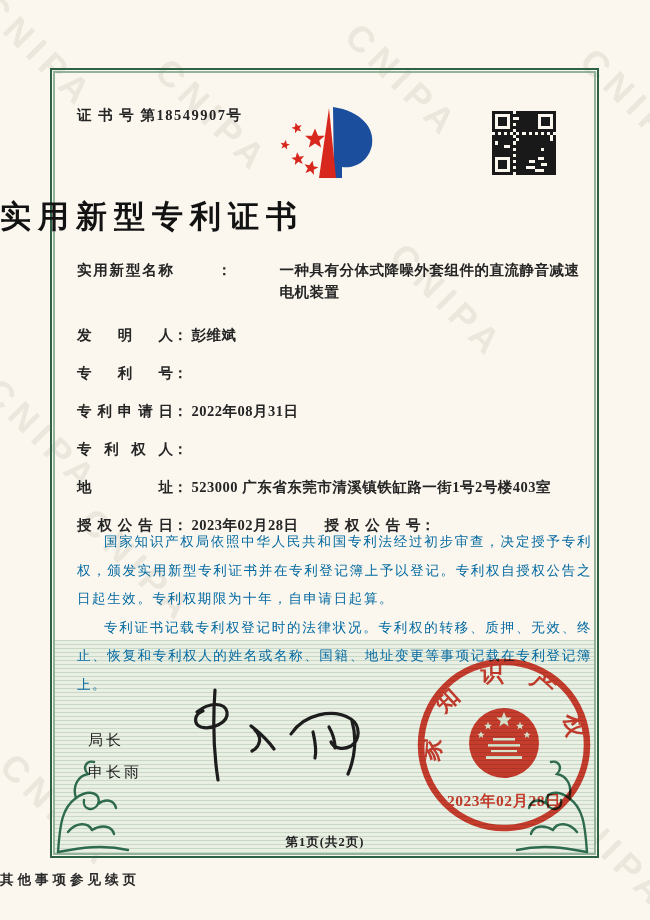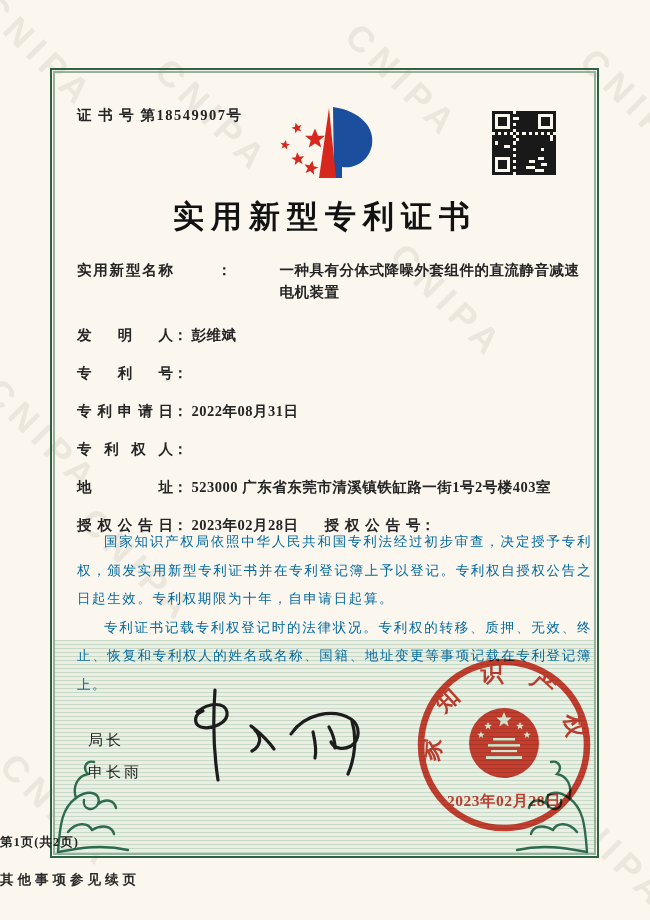--- a/index.html
+++ b/index.html
@@ -17,21 +17,21 @@
   .band{position:absolute;left:55px;top:640px;width:539px;height:213px;z-index:1;
         background:repeating-linear-gradient(0deg,rgba(72,124,92,.20) 0 1px,rgba(233,239,226,.9) 1px 4px),#e9efe2;}
   .ornament{position:absolute;z-index:2;}
   
   .cert-no{position:absolute;left:77px;top:106px;z-index:3;font-size:14.5px;font-weight:600;letter-spacing:1.5px;}
   .logo{position:absolute;left:270px;top:98px;z-index:3;}
   .qr{position:absolute;left:492px;top:111px;width:64px;height:64px;z-index:3;
       display:grid;grid-template-columns:repeat(21,1fr);grid-template-rows:repeat(21,1fr);}
   .qr div{background:transparent;}
   .qr div.on{background:#191919;}
-  .title{position:absolute;left:0;top:196px;width:100%;text-align:center;z-index:3;
+  .title{position:absolute;left:0;top:196px;width:100%;text-align:left;z-index:3;
          font-size:31px;font-weight:bold;letter-spacing:7px;color:#121212;}
   
   .fields{position:absolute;left:77px;top:259px;right:56px;z-index:3;font-size:14.5px;font-weight:600;}
   .row{margin-bottom:16px;line-height:22px;display:flex;align-items:baseline;}
   .row.first{margin-bottom:21px;gap:44px;}
   .flabel{display:inline-block;width:96px;text-align:justify;text-align-last:justify;flex:none;}
   .colon{flex:none;margin-right:4px;}
   .fvalue{letter-spacing:.5px;}
   .pair2{margin-left:26px;display:flex;align-items:center;}
   
@@ -39,21 +39,21 @@
          line-height:2.12;letter-spacing:1.6px;color:#0369a1;font-weight:500;text-align:justify;}
   .paras p{margin:0;text-indent:2em;}
   
   .signer{position:absolute;left:88px;top:724px;z-index:3;
           font-family:"Liberation Sans","DejaVu Sans",sans-serif;font-size:15px;
           font-weight:400;letter-spacing:3px;color:#1c1c1c;line-height:32px;}
   .sig{position:absolute;left:163px;top:680px;z-index:4;}
   
   .seal{position:absolute;left:413px;top:654px;z-index:4;mix-blend-mode:multiply;opacity:.95;}
   
-  .pageno{position:absolute;left:0;top:834px;width:100%;text-align:left;z-index:3;
+  .pageno{position:absolute;left:0;top:834px;width:100%;text-align:center;z-index:3;
           font-size:12.5px;font-weight:600;letter-spacing:1px;color:#222;}
   .note{position:absolute;left:0;top:871px;width:100%;z-index:3;
         font-size:13.5px;font-weight:600;letter-spacing:4px;color:#2a2a2a;}
 </style>
 </head>
 <body>
 
 <div class="page">
 
   <span class="wm" style="left:-35px;top:30px">CNIPA</span>

